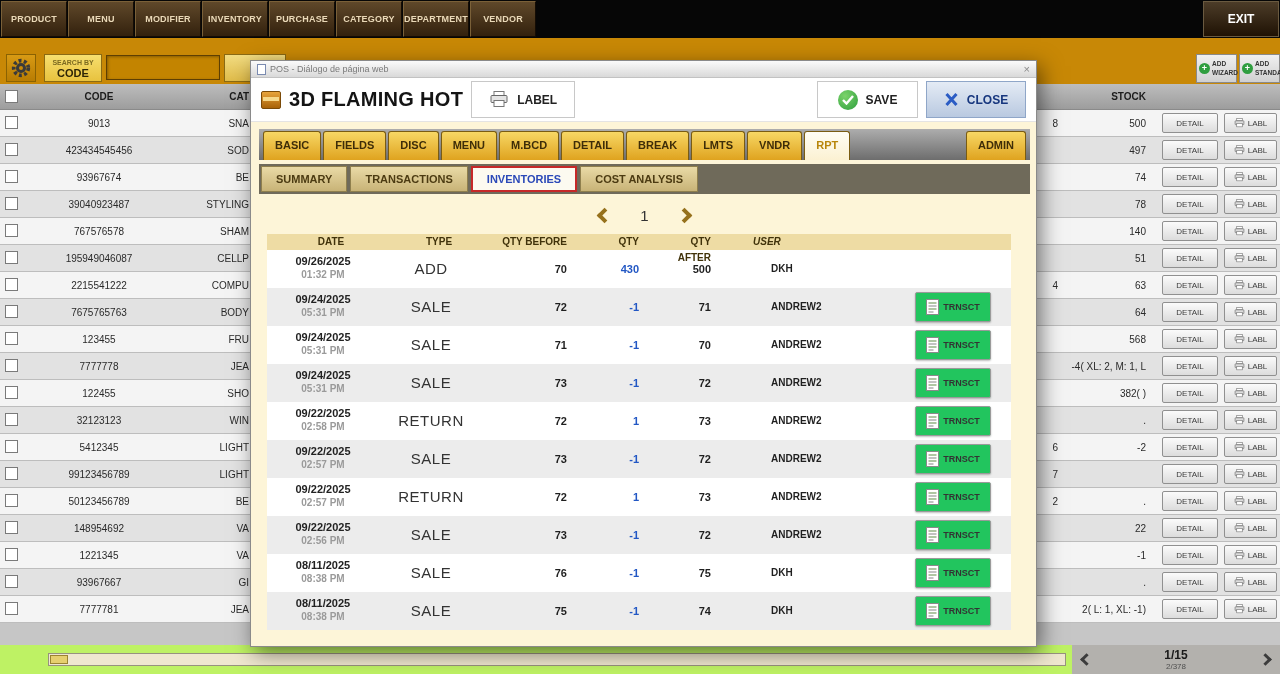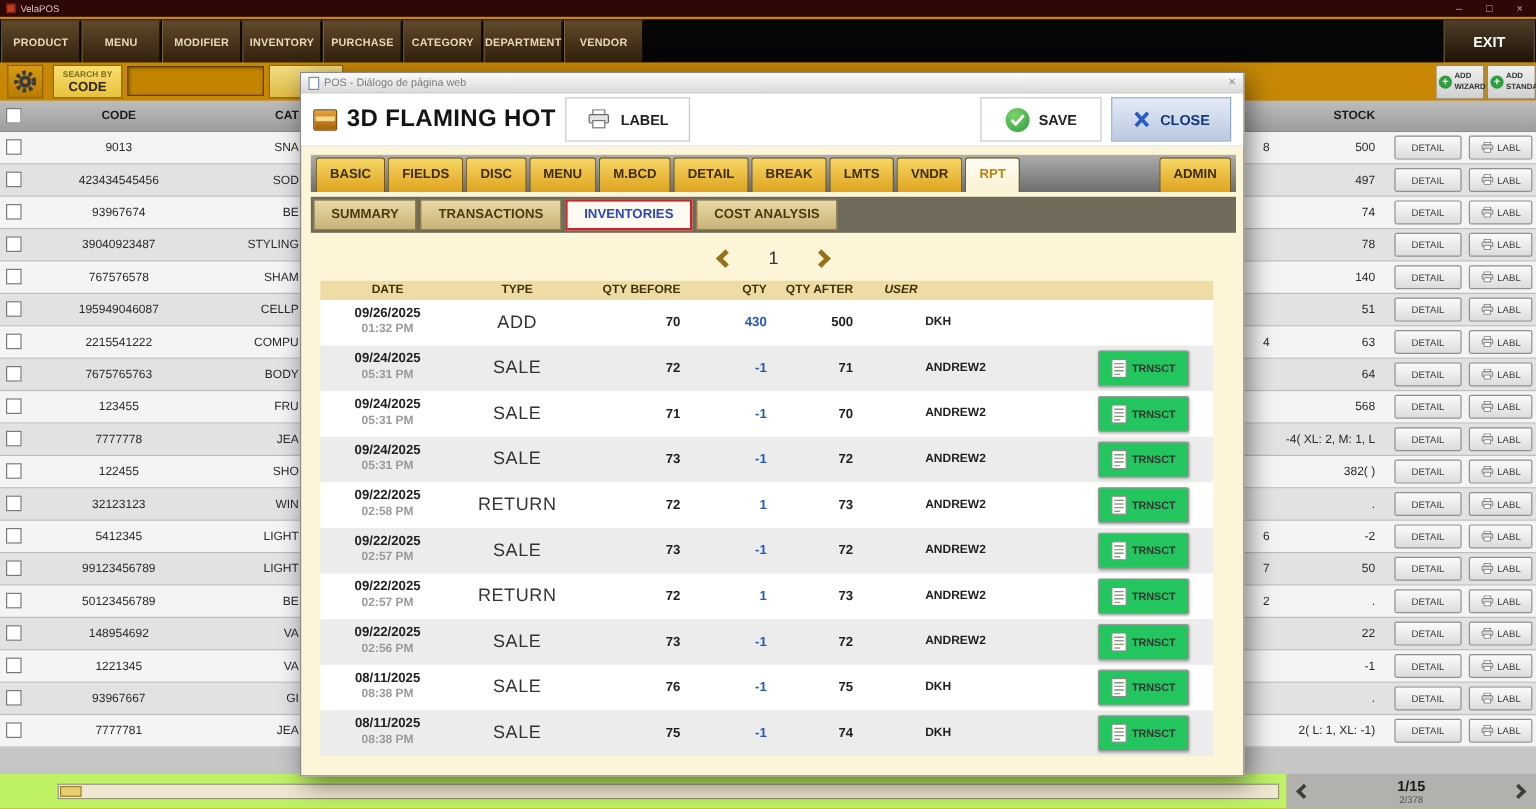--- a/index.html
+++ b/index.html
@@ -7,21 +7,21 @@
   #app{position:relative;width:1280px;height:674px;background:#c88806;overflow:hidden;}
 
   
   .titlebar{position:absolute;top:0;left:0;width:1280px;height:14px;background:#2e0707;display:flex;align-items:center;padding:0 5px;}
   .tb-icon{width:8px;height:8px;background:#c23b18;border:1px solid #6e1c08;margin-right:4px;}
   .tb-title{font-size:8px;color:#d8c8c8;flex:1;}
   .tb-controls{display:flex;gap:20px;margin-right:6px;}
   .tb-ctl{font-size:9px;color:#c0a8a8;line-height:14px;}
 
   
-  .menubar{position:absolute;top:16px;left:0;width:1280px;height:38px;background:#060606;display:flex;align-items:stretch;padding:1px;}
+  .menubar{position:absolute;top:0;left:0;width:1280px;height:38px;background:#060606;display:flex;align-items:stretch;padding:1px;}
   .menu-btn{width:66px;margin-right:1px;background:linear-gradient(#5f482a,#33210d);border:1px solid #7a6038;border-bottom-color:#140c04;border-right-color:#140c04;color:#ead9b8;font-weight:bold;font-size:9px;font-family:inherit;letter-spacing:.2px;}
   .exit-btn{margin-left:auto;width:76px;background:linear-gradient(#4c3c28,#1f1204);border:1px solid #6a5a40;color:#fff;font-weight:bold;font-size:12px;font-family:inherit;}
 
   
   .toolbar{position:absolute;top:52px;left:0;width:1280px;height:32px;background:#c88806;}
   .gear-btn{position:absolute;left:6px;top:2px;width:30px;height:28px;background:linear-gradient(#d89a14,#b87c02);border:1px solid #8a6202;display:flex;align-items:center;justify-content:center;}
   .searchby-btn{position:absolute;left:44px;top:2px;width:58px;height:28px;background:linear-gradient(#f7df6f,#e8c23e);border:1px solid #8a6a14;text-align:center;line-height:1.15;padding-top:2px;font-family:inherit;}
   .searchby-btn .l1{display:block;font-size:7px;color:#7c6a20;font-weight:bold;}
   .searchby-btn .l2{display:block;font-size:11px;color:#2e2506;font-weight:bold;}
   .search-input{position:absolute;left:106px;top:3px;width:114px;height:25px;background:#c38400;border:1px solid #5e3f02;box-shadow:inset 1px 1px 3px rgba(0,0,0,.3);font-family:inherit;}
@@ -87,21 +87,21 @@
   .stab{height:26px;line-height:24px;padding:0 14px;background:linear-gradient(#e9daa6,#c8b377);border:1px solid #8f7f4d;font-size:11px;font-weight:bold;color:#4c3b12;white-space:nowrap;}
   .stab.active{background:#fcfaf0;color:#2b49b8;border:2px solid #c62828;line-height:22px;}
 
   .dlg-pager{position:absolute;left:0;top:138px;width:787px;height:32px;display:flex;align-items:center;justify-content:center;gap:30px;}
   .chev-gold{width:11px;height:11px;border-left:4px solid #96711c;border-bottom:4px solid #96711c;}
   .pg-num{font-size:15px;color:#333;}
 
   .inv-table{position:absolute;left:16px;top:173px;width:744px;}
   .inv-grid{display:grid;grid-template-columns:112px 104px 84px 72px 72px 116px 184px;}
   .inv-head{background:#eedca4;height:16px;}
-  .ih{font-size:10px;font-weight:bold;color:#40320a;line-height:16px;}
+  .ih{font-size:10px;font-weight:bold;color:#40320a;line-height:16px;margin-left:16px;}
   .ih-0,.ih-1{text-align:center;}
   .ih-2,.ih-3,.ih-4{text-align:right;}
   .ih-5{padding-left:26px;font-style:italic;}
   .irow{height:38px;background:#fff;}
   #inv-rows .irow:nth-child(even){background:#ececec;}
   .c-date{text-align:center;padding-top:4px;}
   .c-date .d1{font-size:11px;font-weight:bold;color:#222;line-height:1.3;}
   .c-date .d2{font-size:10px;font-weight:bold;color:#9a9a9a;line-height:1.3;}
   .c-type{text-align:center;font-size:15px;color:#333;line-height:38px;letter-spacing:.5px;}
   .c-qb,.c-qa{text-align:right;font-size:11px;font-weight:bold;color:#1f1f1f;line-height:38px;}
@@ -383,21 +383,20 @@
         <rect x="5" y="9.5" width="10" height="6" fill="#fff" stroke="#666"></rect>
       </svg>
       <span class="plabl-text">LABL</span>
     </button>
   </div>
         <div class="prow">
     <span class="pcheckbox"></span>
     <span class="pcode">99123456789</span>
     <span class="pcat">LIGHT</span>
     <span class="ppartial">7</span>
-    <span class="pstock">50</span>
     <button class="pbtn pdetail">DETAIL</button>
     <button class="pbtn plabl">
       <svg width="11" height="10" viewBox="0 0 20 17">
         <rect x="5" y="0.5" width="10" height="4" fill="#fff" stroke="#666"></rect>
         <rect x="2" y="4.5" width="16" height="7" rx="1" fill="#dcdcdc" stroke="#555"></rect>
         <rect x="5" y="9.5" width="10" height="6" fill="#fff" stroke="#666"></rect>
       </svg>
       <span class="plabl-text">LABL</span>
     </button>
   </div>

